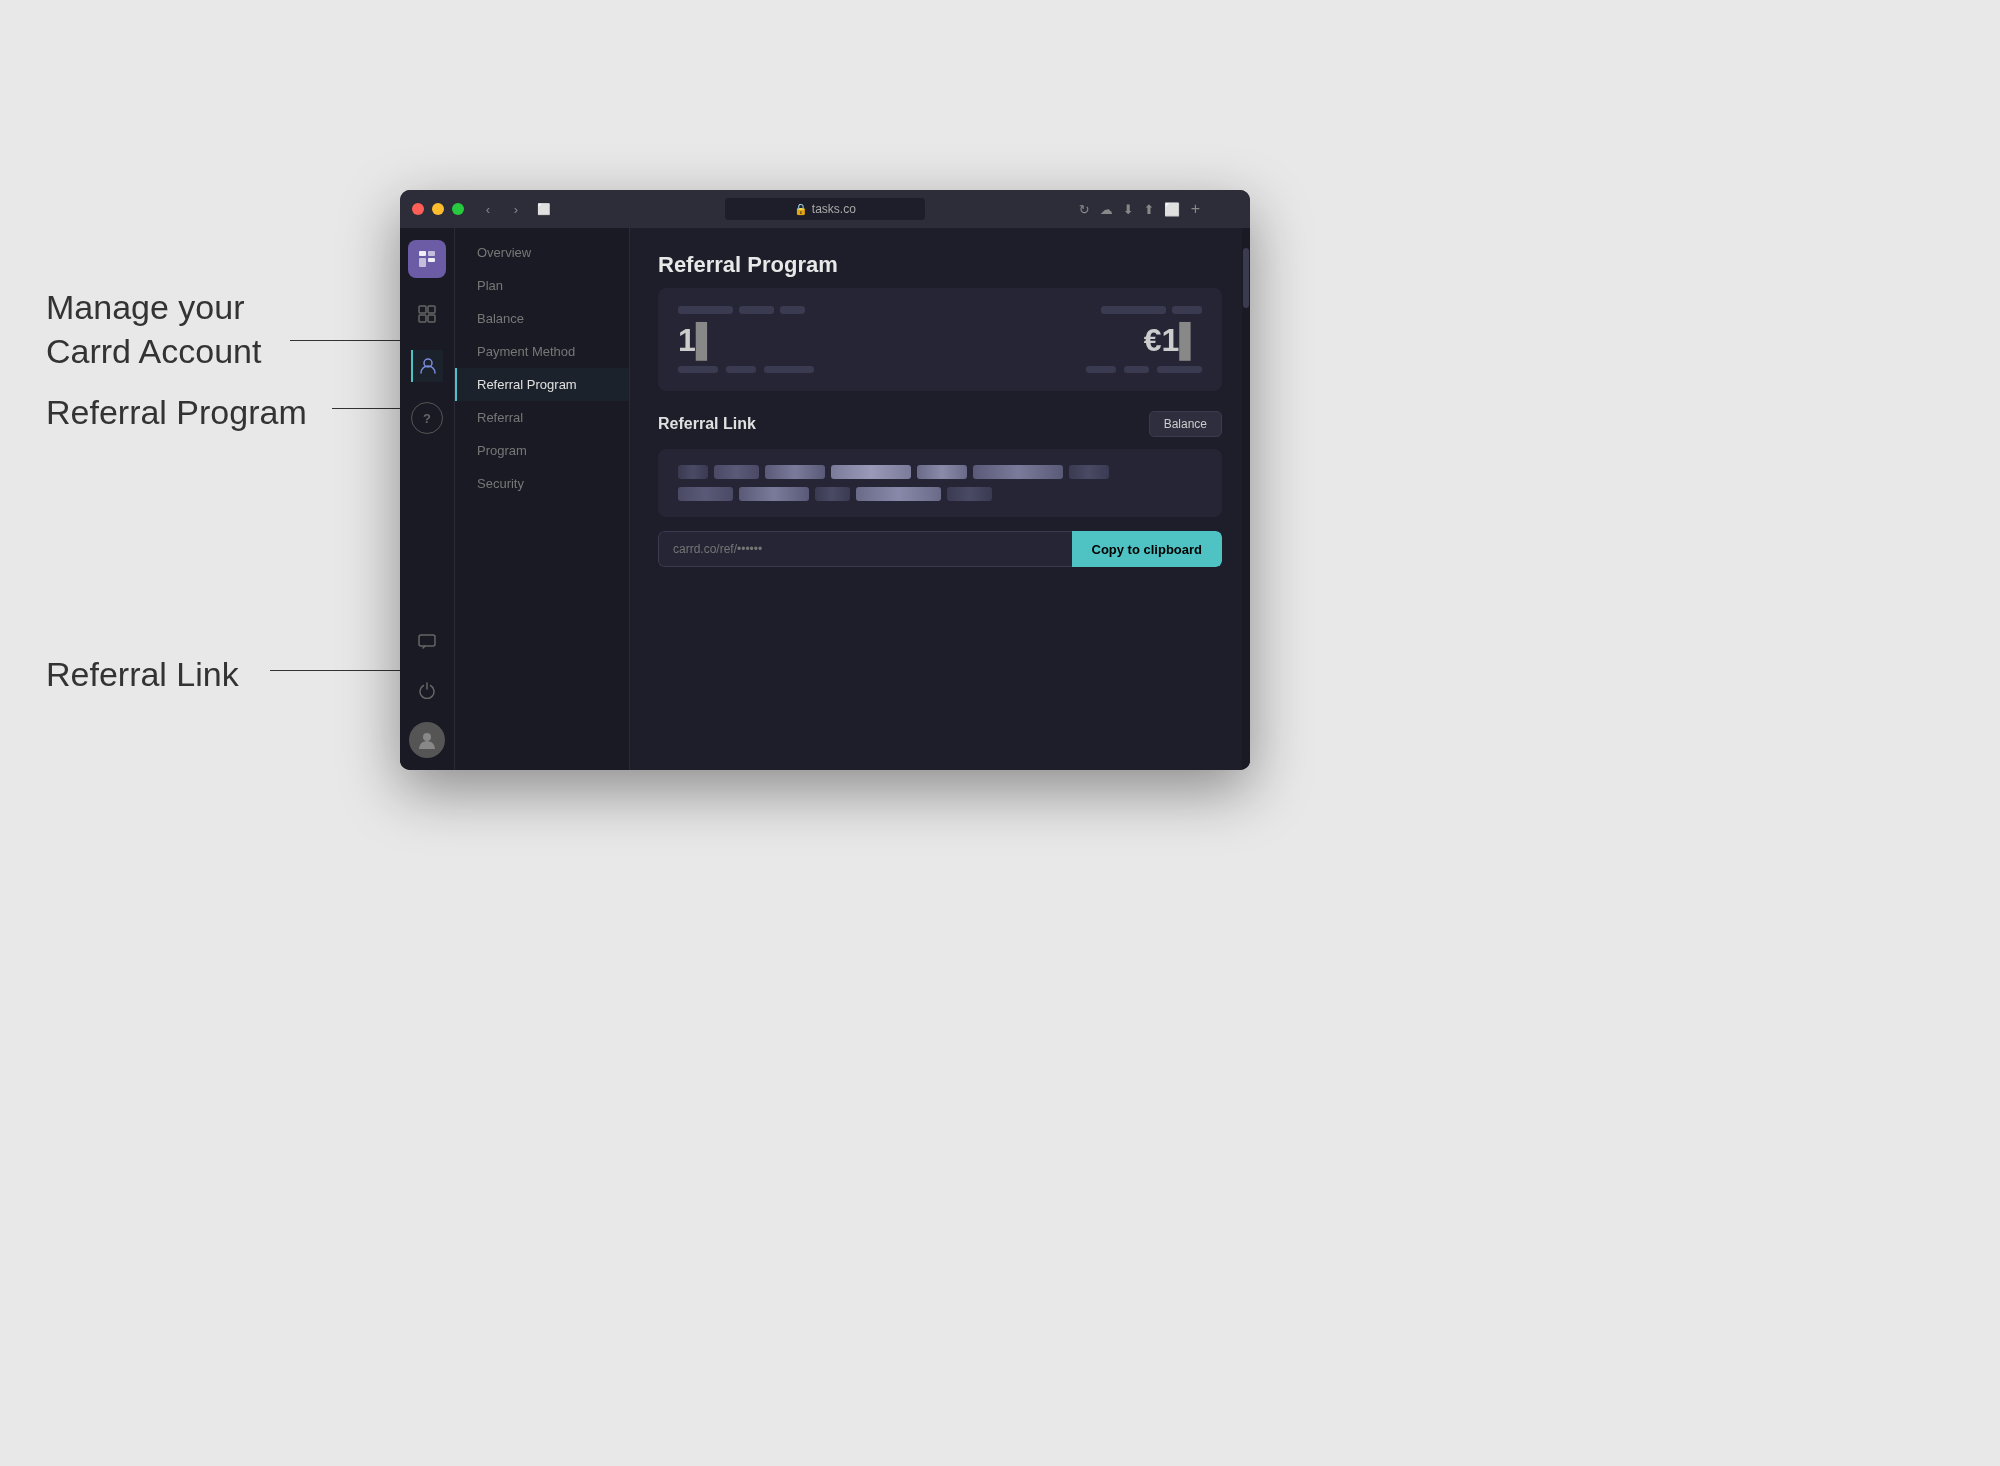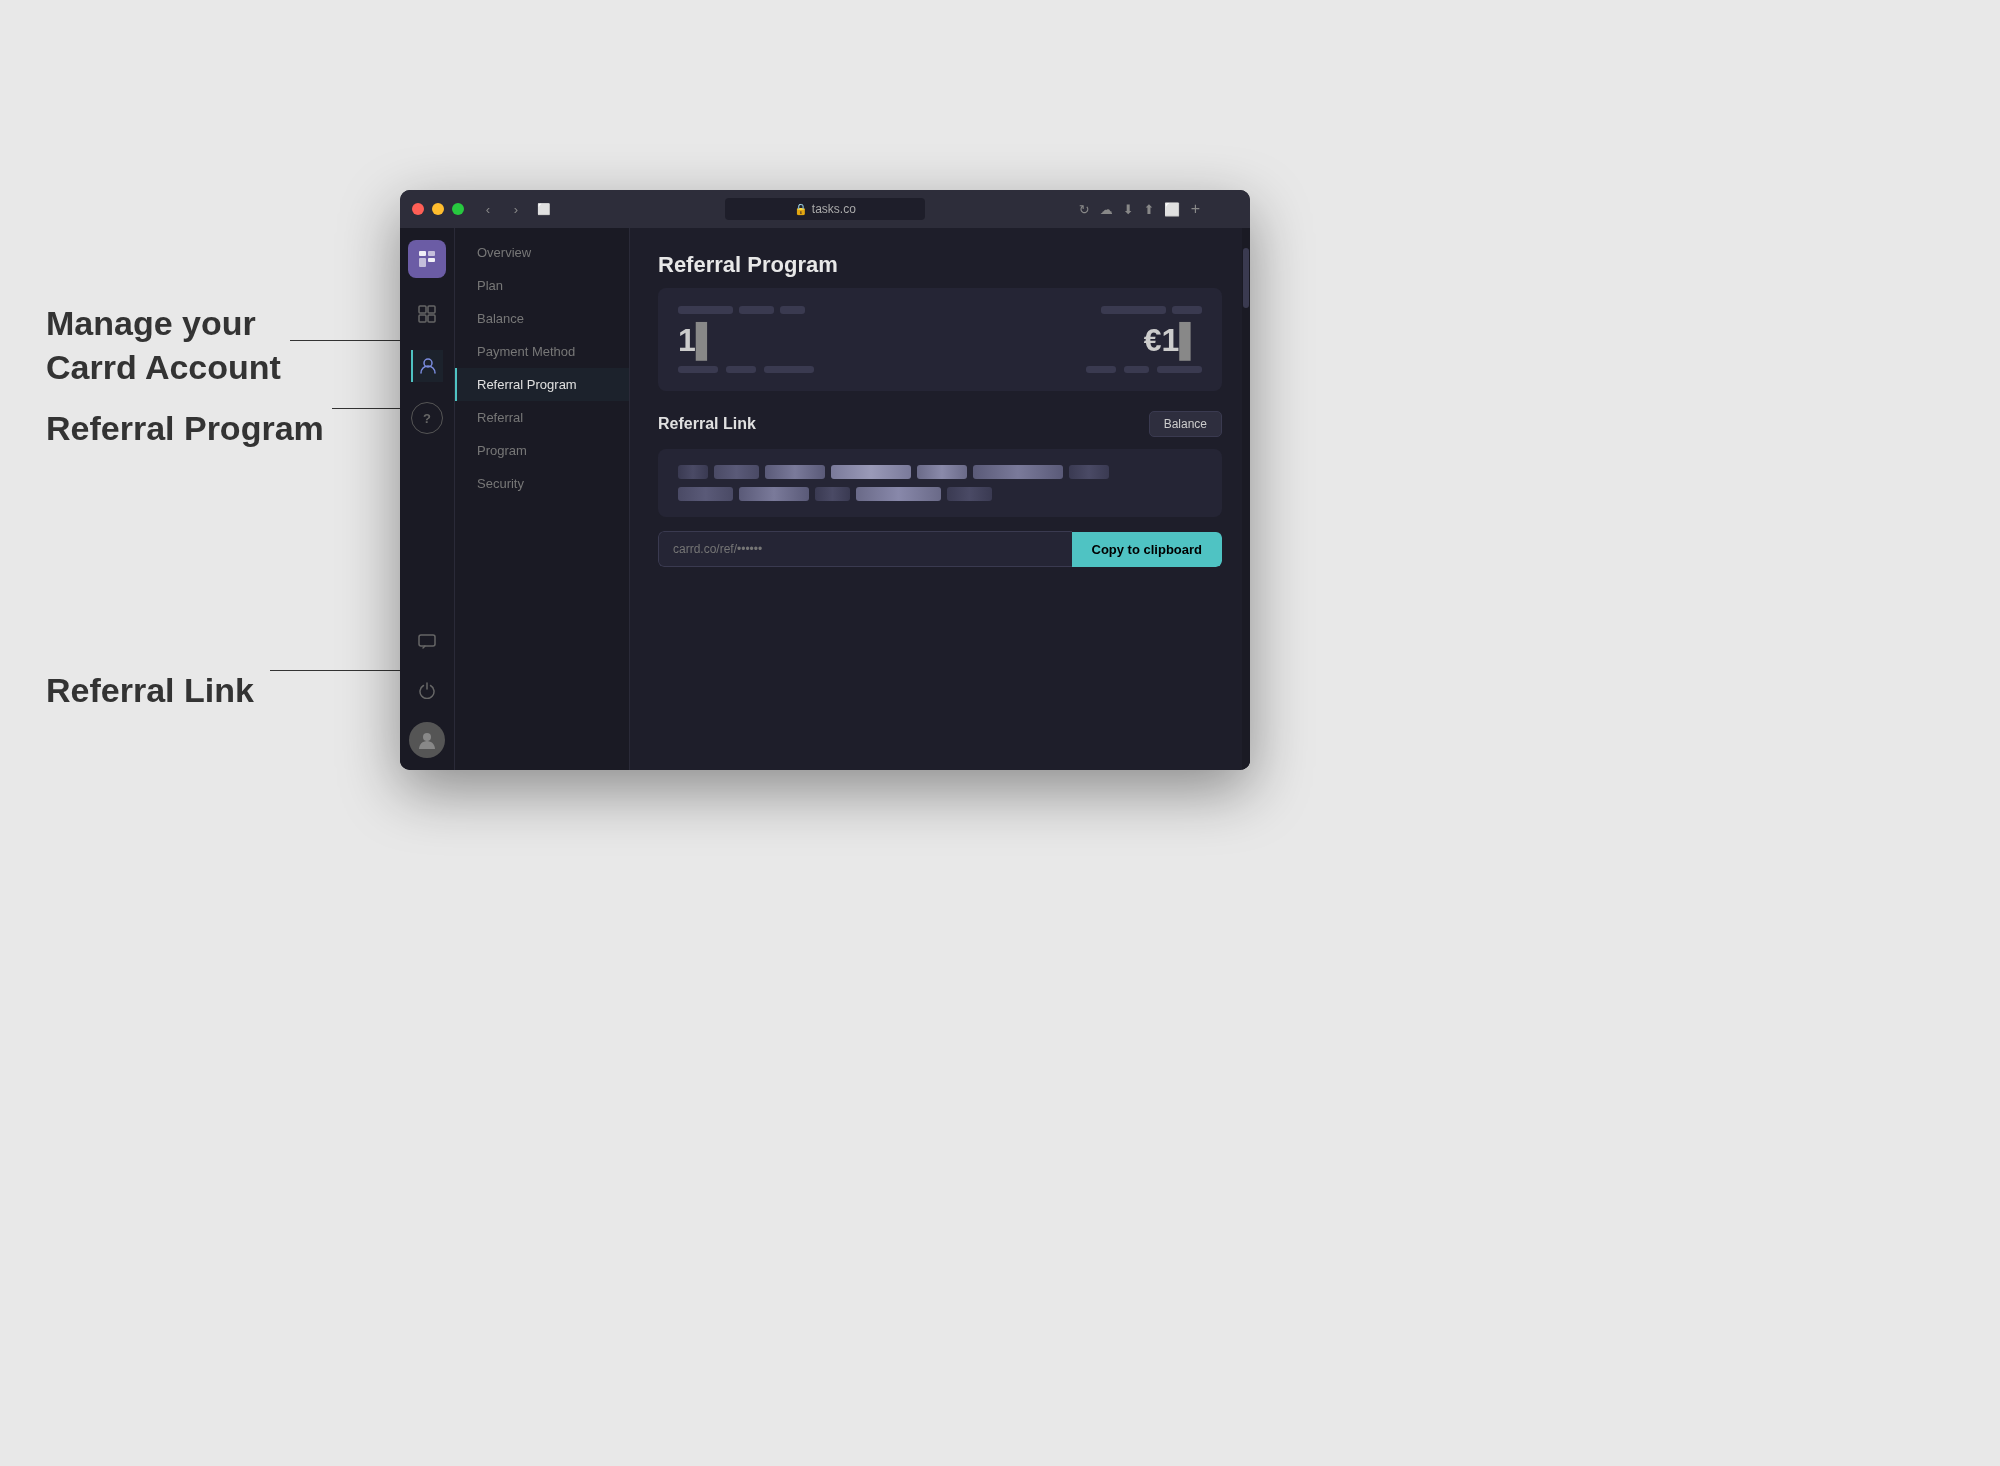--- a/index.html
+++ b/index.html
@@ -9,24 +9,23 @@
       font-family: -apple-system, BlinkMacSystemFont, 'Segoe UI', sans-serif;
       width: 2000px;
       height: 1466px;
       position: relative;
       overflow: hidden;
     }
 
     .annotation-label {
       position: absolute;
       font-size: 32px;
-      font-weight: 700;
+      font-weight: 400;
       color: #333;
       line-height: 1.3;
-      margin-top: 16px;
     }
 
     
     .browser-window {
       position: absolute;
       left: 400px;
       top: 190px;
       width: 850px;
       height: 580px;
       background: #1e1e2a;
@@ -273,21 +272,20 @@
       height: 14px;
       border-radius: 3px;
       background: linear-gradient(90deg, #3a3a52, #4a4a65, #3a3a52);
     }
 
     .referral-input-row {
       display: flex;
       gap: 0;
       border-radius: 6px;
       overflow: hidden;
-      align-items: flex-end;
     }
 
     .referral-input {
       flex: 1;
       background: #252535;
       border: 1px solid #3a3a50;
       border-right: none;
       padding: 10px 14px;
       color: #888;
       font-size: 12px;

